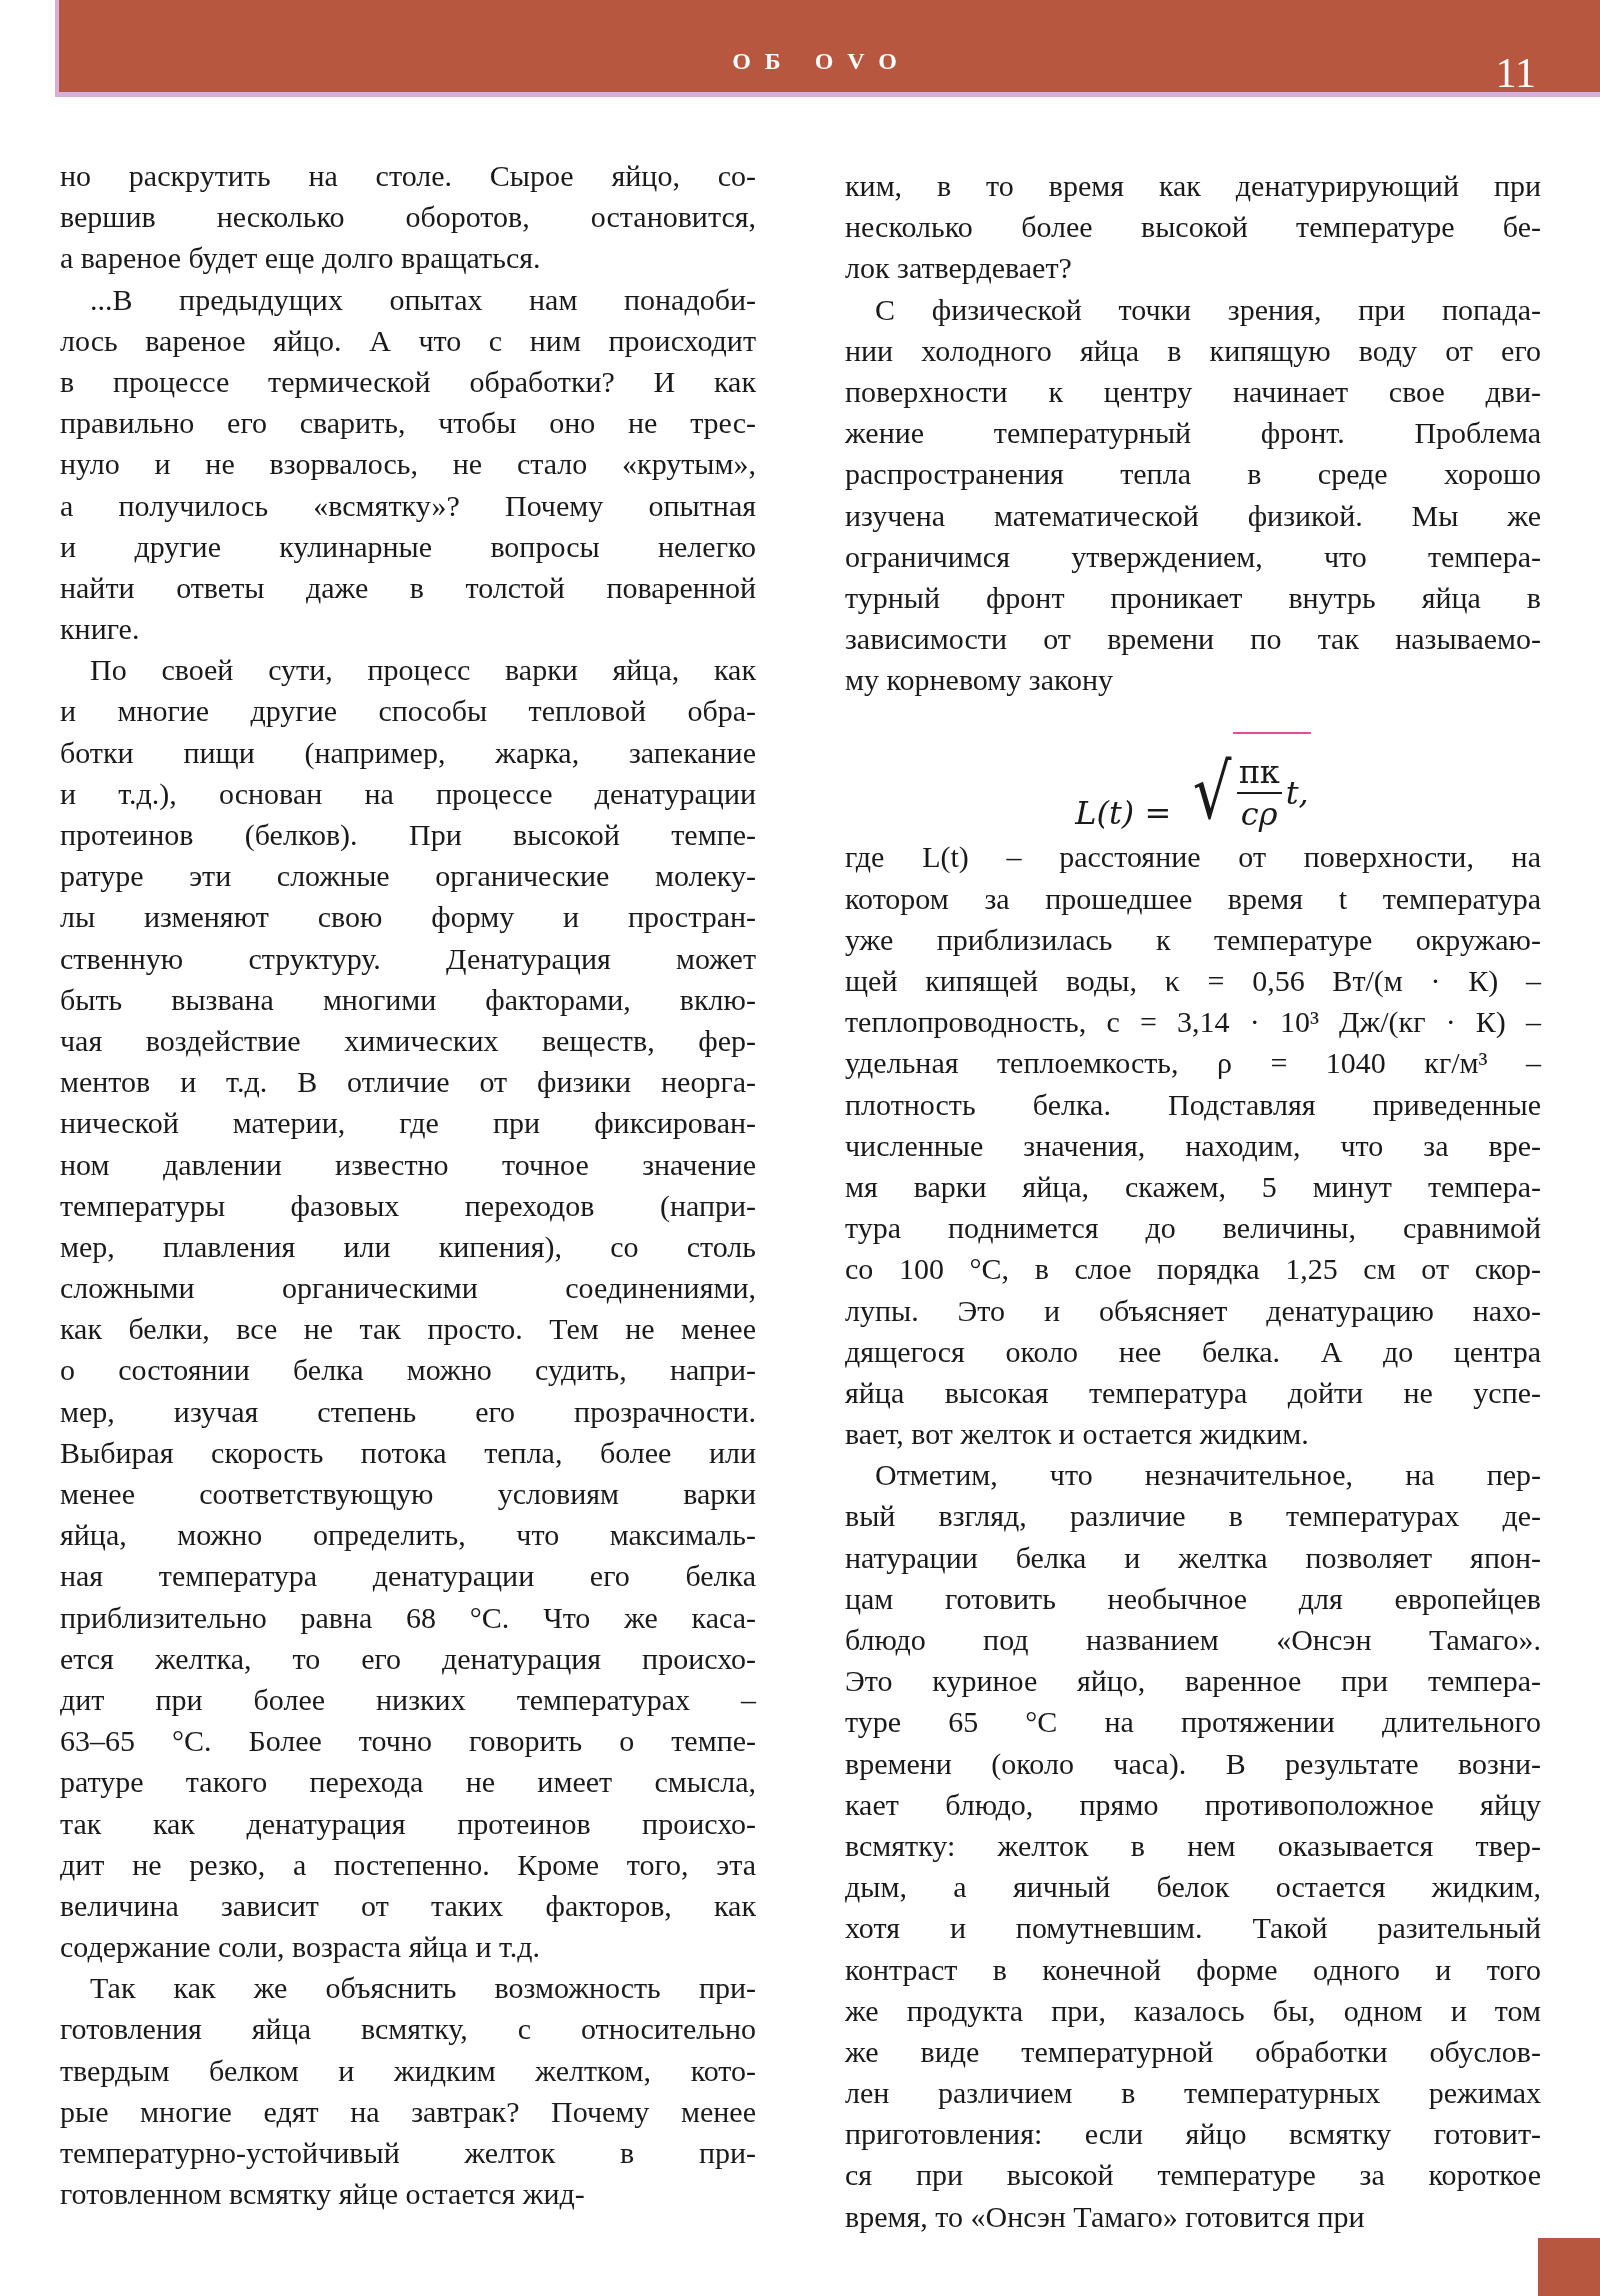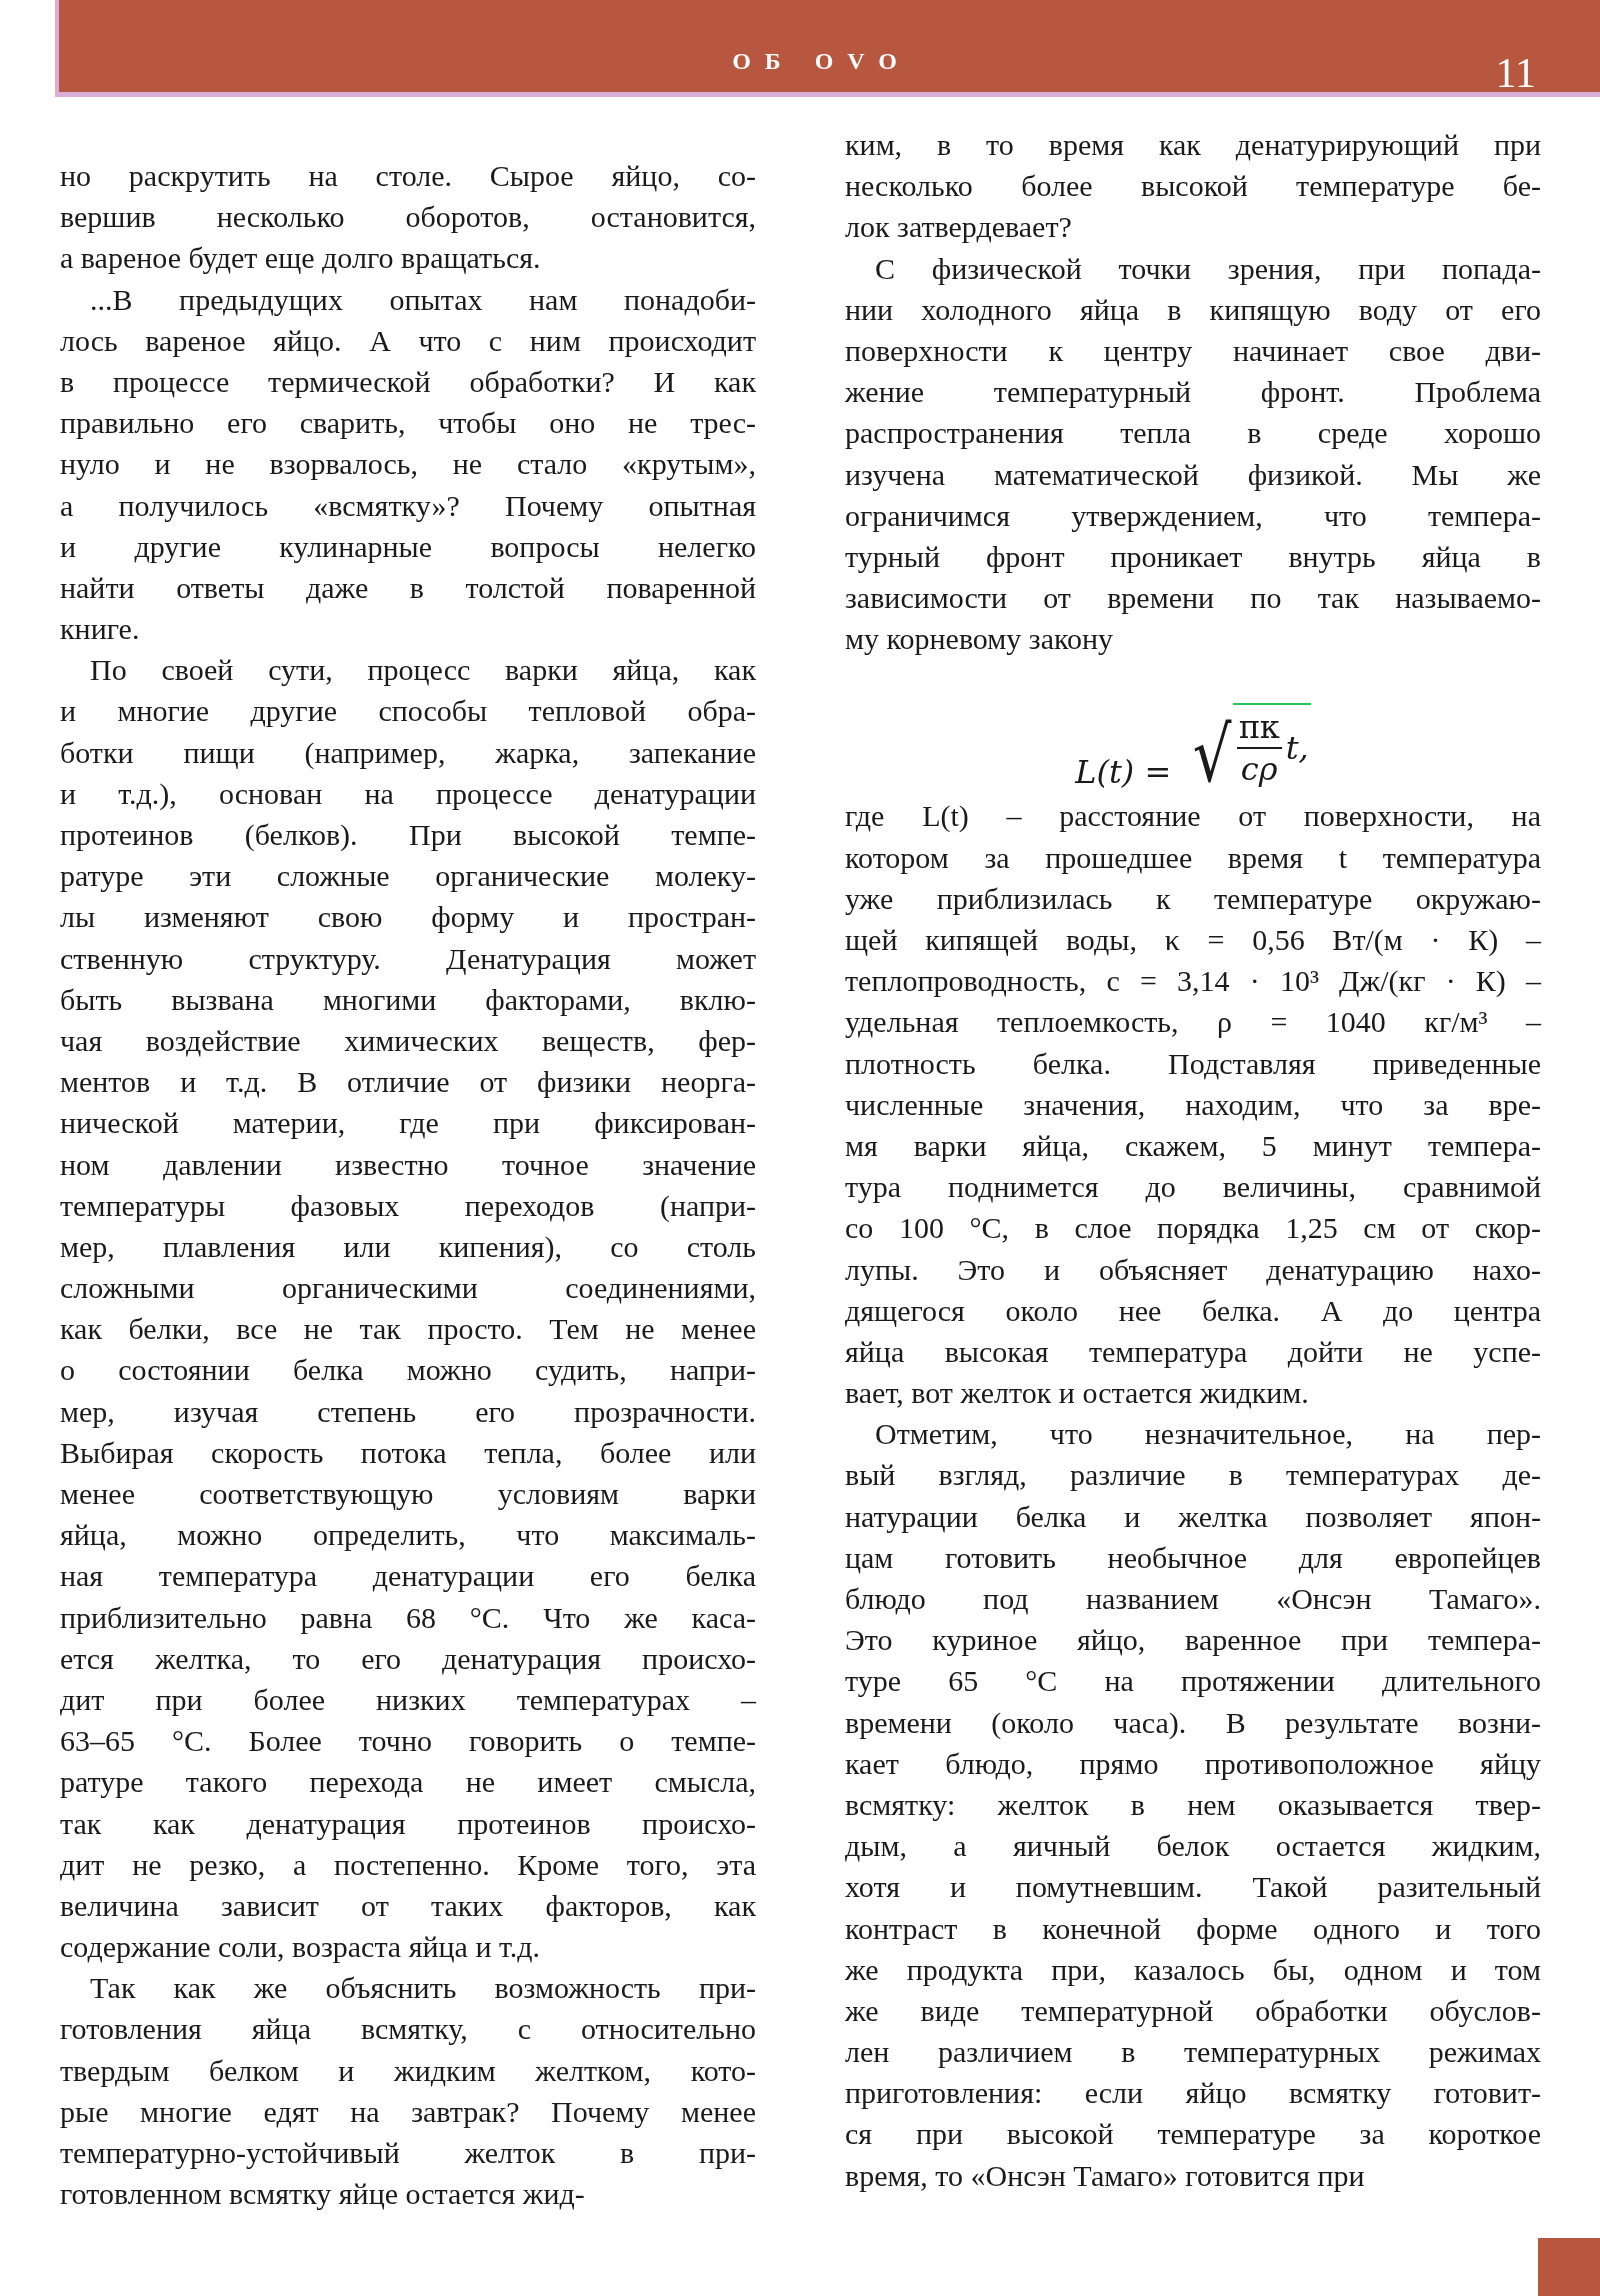--- a/index.html
+++ b/index.html
@@ -5,30 +5,30 @@
   html, body { margin:0; padding:0; }
   body { width:1600px; height:2296px; background:#ffffff; position:relative; overflow:hidden;
          font-family:"Liberation Serif","DejaVu Serif",serif; color:#1a1a1a; }
   .header-band { position:absolute; left:55px; top:0; width:1545px; height:92px; background:#b8573f;
                  border-left:4px solid #d9aed8; border-bottom:5px solid #d9aed8; box-sizing:content-box; }
   .running-title { position:absolute; left:0; width:1545px; top:48px; text-align:center; color:#fff;
                    font-size:24px; letter-spacing:14px; font-weight:bold; padding-right:20px; box-sizing:border-box; }
   .page-number { position:absolute; right:68px; top:52px; color:#fff; font-size:42px; font-weight:normal; line-height:1; }
   .column { position:absolute; top:124px; width:696px; font-size:30px; line-height:41.2px; }
   .col-left { left:60px;margin-top:31px; }
-  .col-right { left:845px; }
+  .col-right { left:845px;margin-top:41px; }
   .line { display:block; white-space:nowrap; text-align:justify; text-align-last:justify; height:41.2px; overflow:visible; }
   .line.last { text-align-last:left; }
   .line.indent { padding-left:30px; }
   .formula { position:relative; height:128px; display:flex; justify-content:center; align-items:flex-end;
              font-size:32px; font-family:"DejaVu Serif","Liberation Serif",serif; margin:6px 0 2px 0;gap:9px; }
   .formula .it { font-style:italic; }
   .sqrt { display:inline-flex; align-items:center; margin-left:8px; }
   .radical { font-size:76px; line-height:1; transform:scaleX(0.8); margin-right:-4px; }
-  .radicand { border-top:2px solid #22c55e; display:inline-flex; align-items:center; padding:2px 2px 0 4px; margin-top:-18px; }
+  .radicand { border-top:2px solid #ec4899; display:inline-flex; align-items:center; padding:18px 2px 0 4px; margin-top:-18px; }
   .frac { display:inline-flex; flex-direction:column; align-items:center; margin-right:4px; }
   .frac .num { border-bottom:2px solid #1a1a1a; padding:0 2px; line-height:40px; }
   .frac .den { line-height:40px; font-style:italic; }
   .corner-box { position:absolute; left:1538px; top:2238px; width:62px; height:58px; background:#b8573f; }
 </style>
 </head>
 <body>
 
 <div class="header-band">
   <div class="running-title">ОБ OVO</div>

